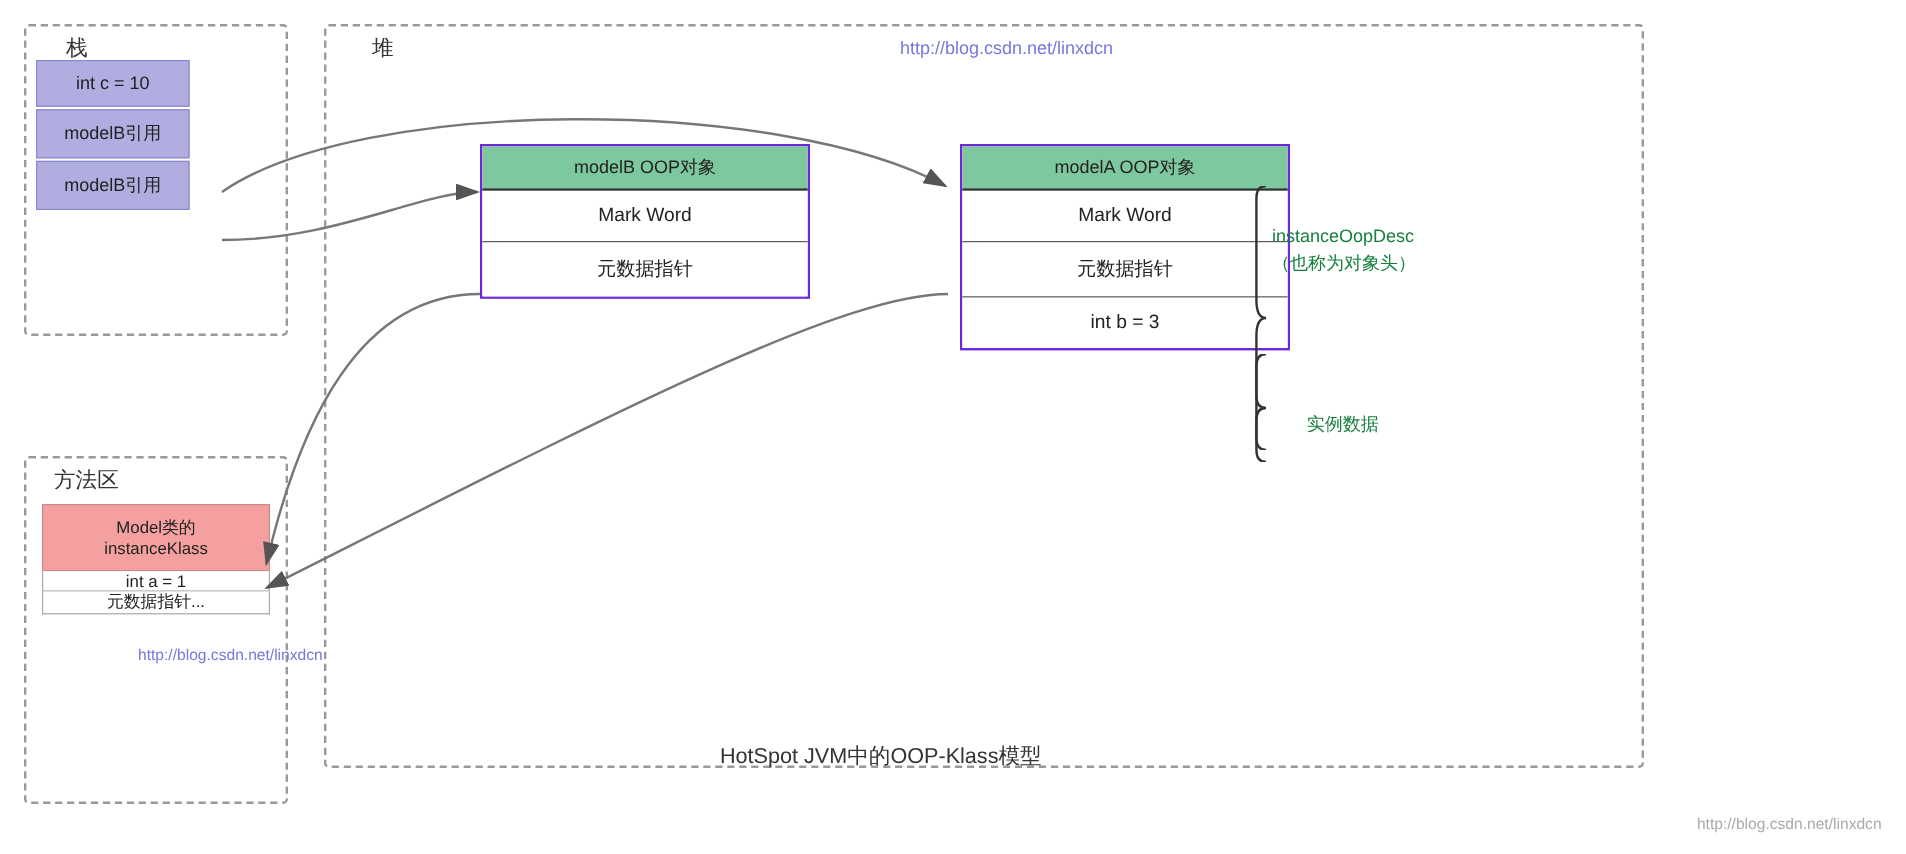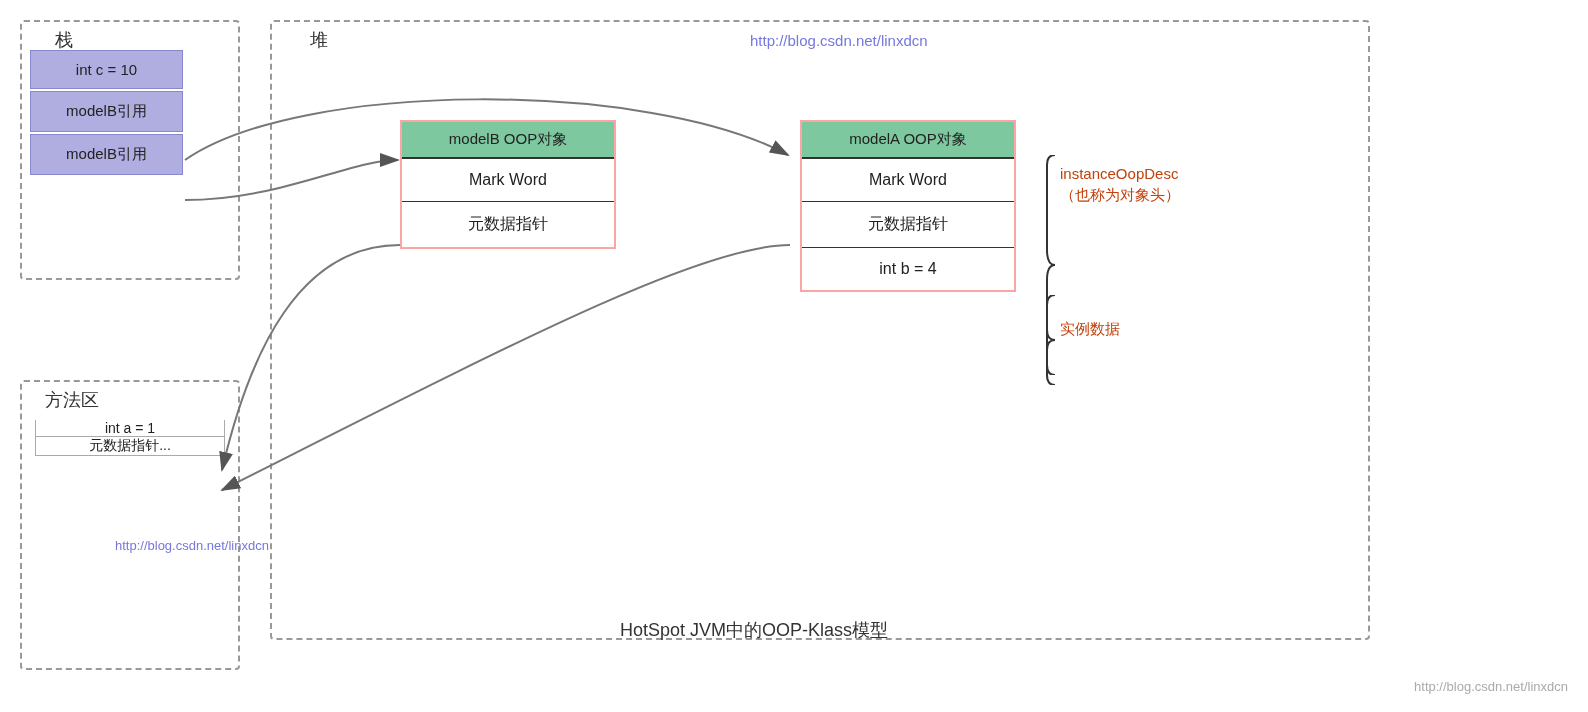--- a/index.html
+++ b/index.html
@@ -55,38 +55,38 @@
       font-size: 18px;
       color: #333;
       font-weight: normal;
     }
 
     
     .stack-cells {
       position: absolute;
       top: 50px;
       left: 30px;
-      width: 153px;
+      width: 128px;
     }
 
     .stack-cell {
       background: #b0aee0;
       border: 1px solid #8888cc;
       padding: 10px;
       text-align: center;
       font-size: 15px;
       color: #222;
       margin-bottom: 2px;
     }
 
     
     .obj-box {
       position: absolute;
-      border: 2px solid #fca5a5;
-      width: 216px;
+      border: 2px solid #6d28d9;
+      width: 275px;
     }
 
     .obj-header-green {
       background: #7ec8a0;
       border-bottom: 2px solid #333;
       padding: 8px;
       text-align: center;
       font-size: 15px;
       color: #222;
     }
@@ -140,21 +140,22 @@
       text-align: center;
       font-size: 14px;
       color: #222;
       background: #fff;
     }
 
     
     .annotation-right {
       position: absolute;
       font-size: 15px;
-      color: #c2410c;
+      color: #15803d;
+      margin-top: 24px;
     }
 
     
     .url-text {
       color: #7777dd;
       font-size: 15px;
       position: absolute;
     }
 
     .url-watermark {
@@ -199,20 +200,21 @@
     <div class="stack-cell">int c = 10</div>
     <div class="stack-cell">modelB引用</div>
     <div class="stack-cell">modelB引用</div>
   </div>
 
   <div class="outer-box method-area"></div>
 
   <div class="area-label" style="top:388px; left:45px;">方法区</div>
 
   <div class="method-inner" style="position:absolute; top:420px; left:35px;">
+    <div class="method-header-pink">Model类的<br>instanceKlass</div>
     <div class="method-row">int a = 1</div>
     <div class="method-row">元数据指针...</div>
   </div>
 
   <div class="url-text" style="top:538px; left:115px; font-size:13px;">http://blog.csdn.net/linxdcn</div>
 
   <div class="outer-box heap-outer"></div>
 
   <div class="area-label" style="top:28px; left:310px;">堆</div>
 
@@ -221,28 +223,28 @@
   <div class="obj-box modelb-obj" style="position:absolute; top:120px; left:400px;">
     <div class="obj-header-green">modelB OOP对象</div>
     <div class="obj-row">Mark Word</div>
     <div class="obj-row">元数据指针</div>
   </div>
 
   <div class="obj-box modela-obj" style="position:absolute; top:120px; left:800px;">
     <div class="obj-header-green">modelA OOP对象</div>
     <div class="obj-row">Mark Word</div>
     <div class="obj-row">元数据指针</div>
-    <div class="obj-row">int b = 4</div>
+    <div class="obj-row">int b = 3</div>
   </div>
 
   <div class="annotation-right" style="top:165px; left:1060px;">instanceOopDesc</div>
   <div class="annotation-right" style="top:186px; left:1060px;">（也称为对象头）</div>
-  <div class="annotation-right" style="top:320px; left:1060px;">实例数据</div>
-
-  <div class="caption" style="top:618px; left:620px;">HotSpot JVM中的OOP-Klass模型</div>
+  <div class="annotation-right" style="top:320px; left:1089px;">实例数据</div>
+
+  <div class="caption" style="top:618px; left:600px;">HotSpot JVM中的OOP-Klass模型</div>
 
   <div class="url-watermark" style="bottom:18px; right:20px;">http://blog.csdn.net/linxdcn</div>
 
   <svg class="brace-svg" style="left:1045px; top:155px;" width="15" height="220">
     <path d="M10,0 Q2,0 2,10 L2,95 Q2,110 10,110 Q2,110 2,125 L2,210 Q2,220 10,220" fill="none" stroke="#333" stroke-width="2"></path>
   </svg>
 
   <svg class="brace-svg" style="left:1045px; top:295px;" width="15" height="90">
     <path d="M10,0 Q2,0 2,10 L2,35 Q2,45 10,45 Q2,45 2,55 L2,80 Q2,90 10,90" fill="none" stroke="#333" stroke-width="2"></path>
   </svg>

